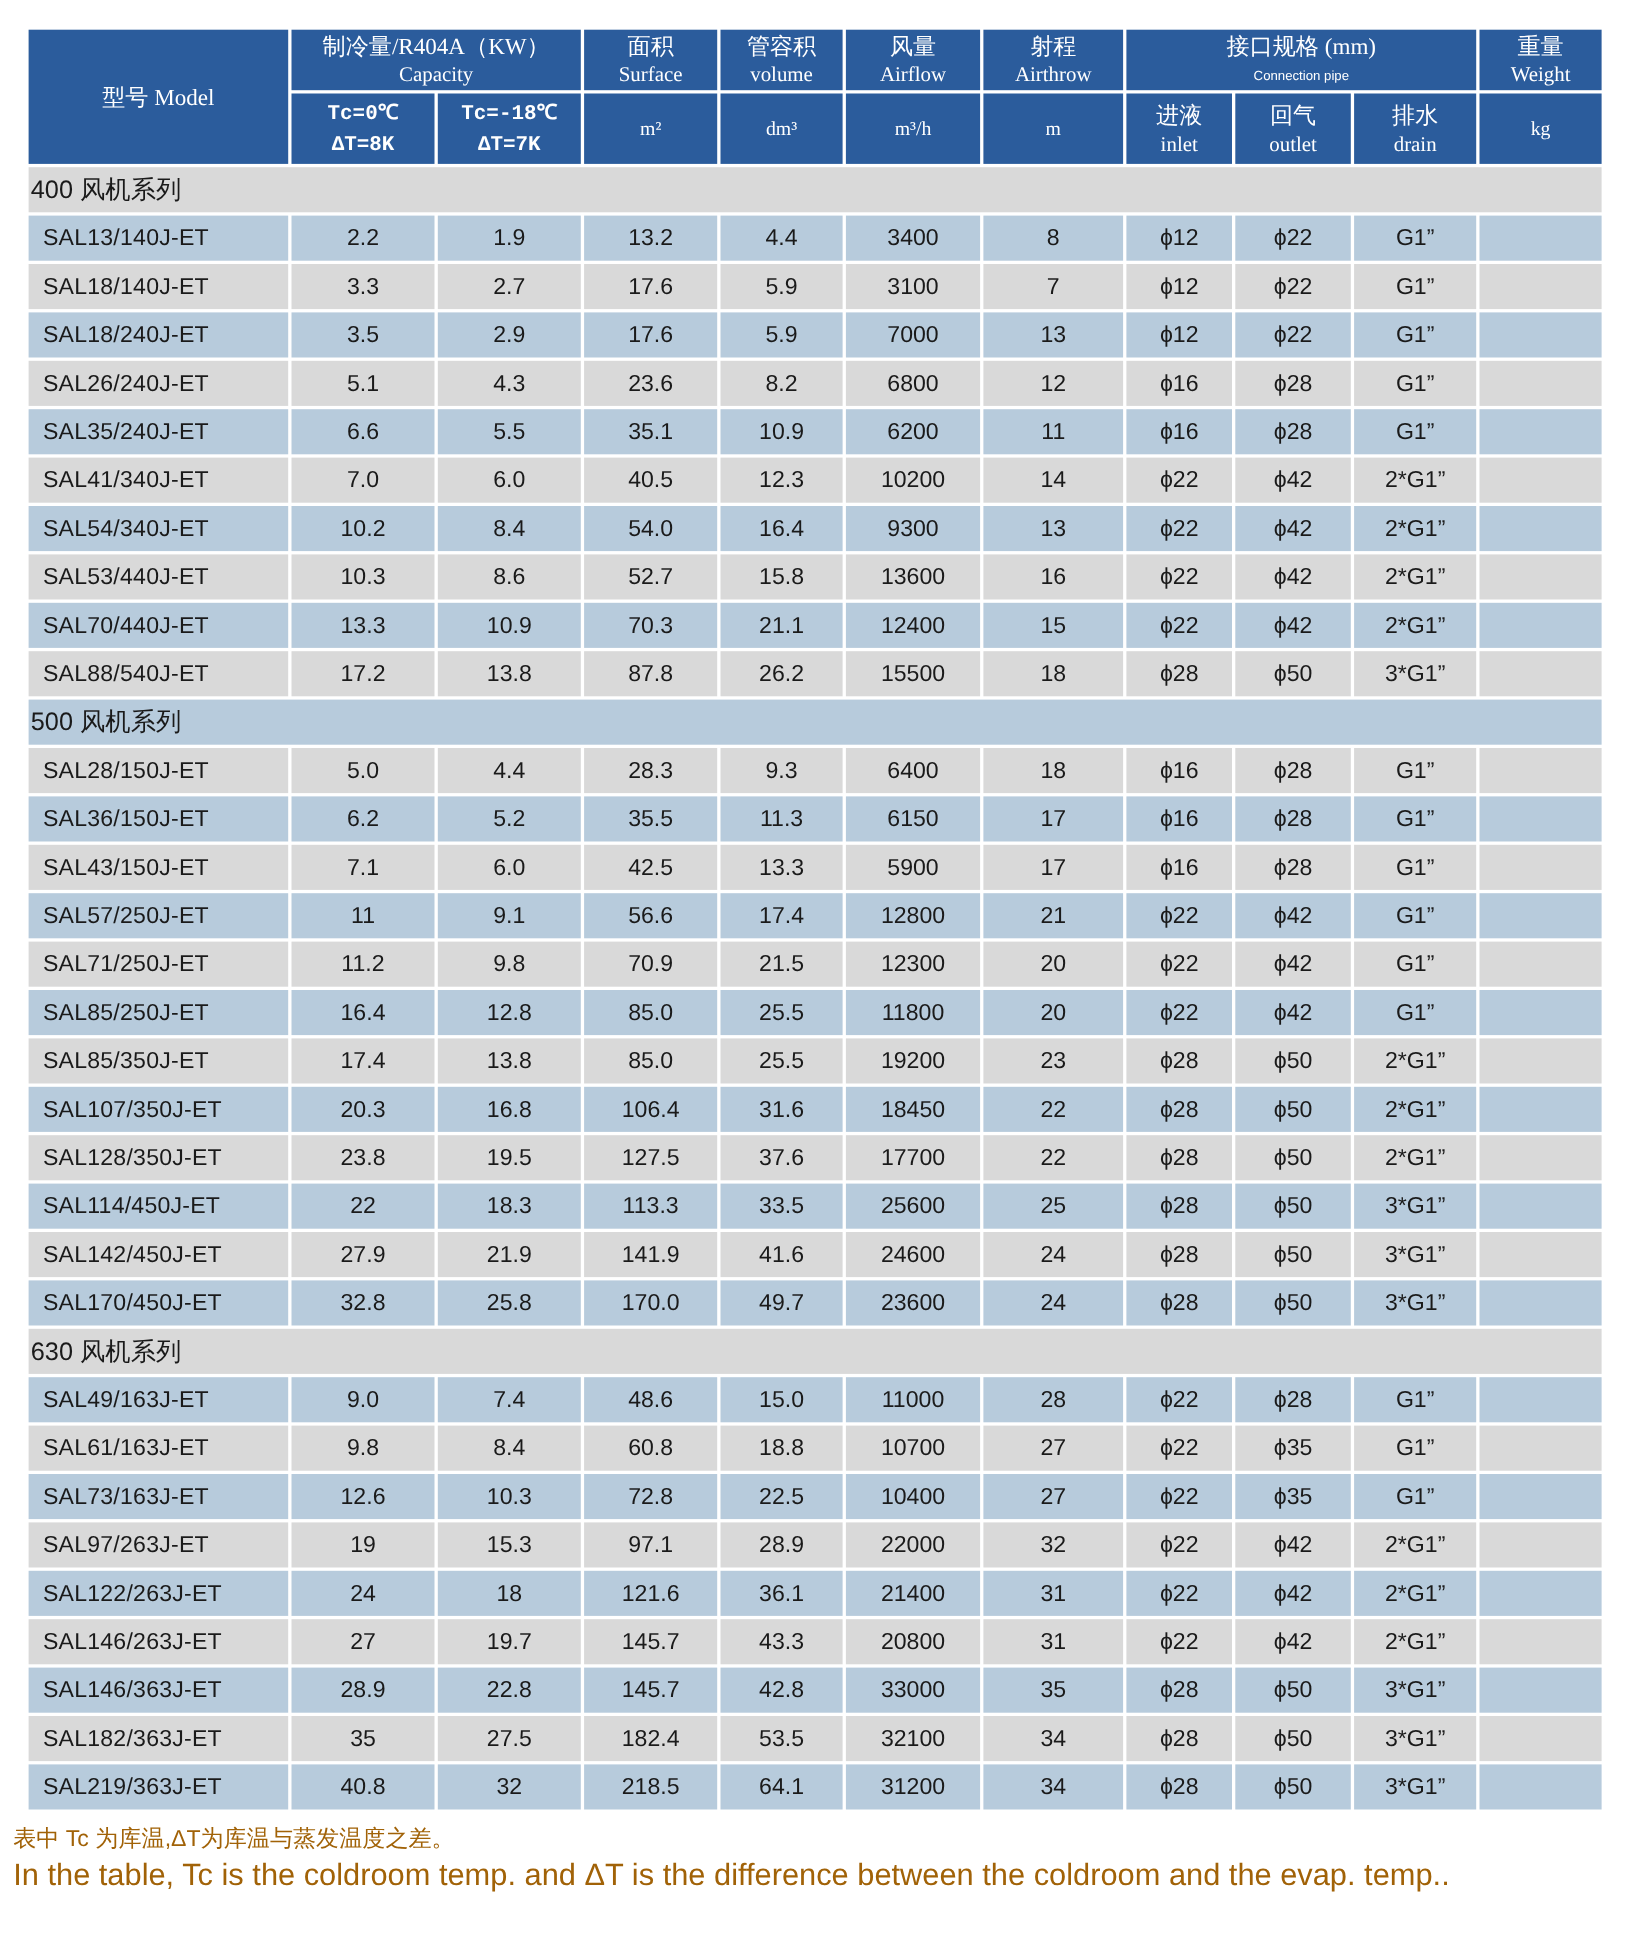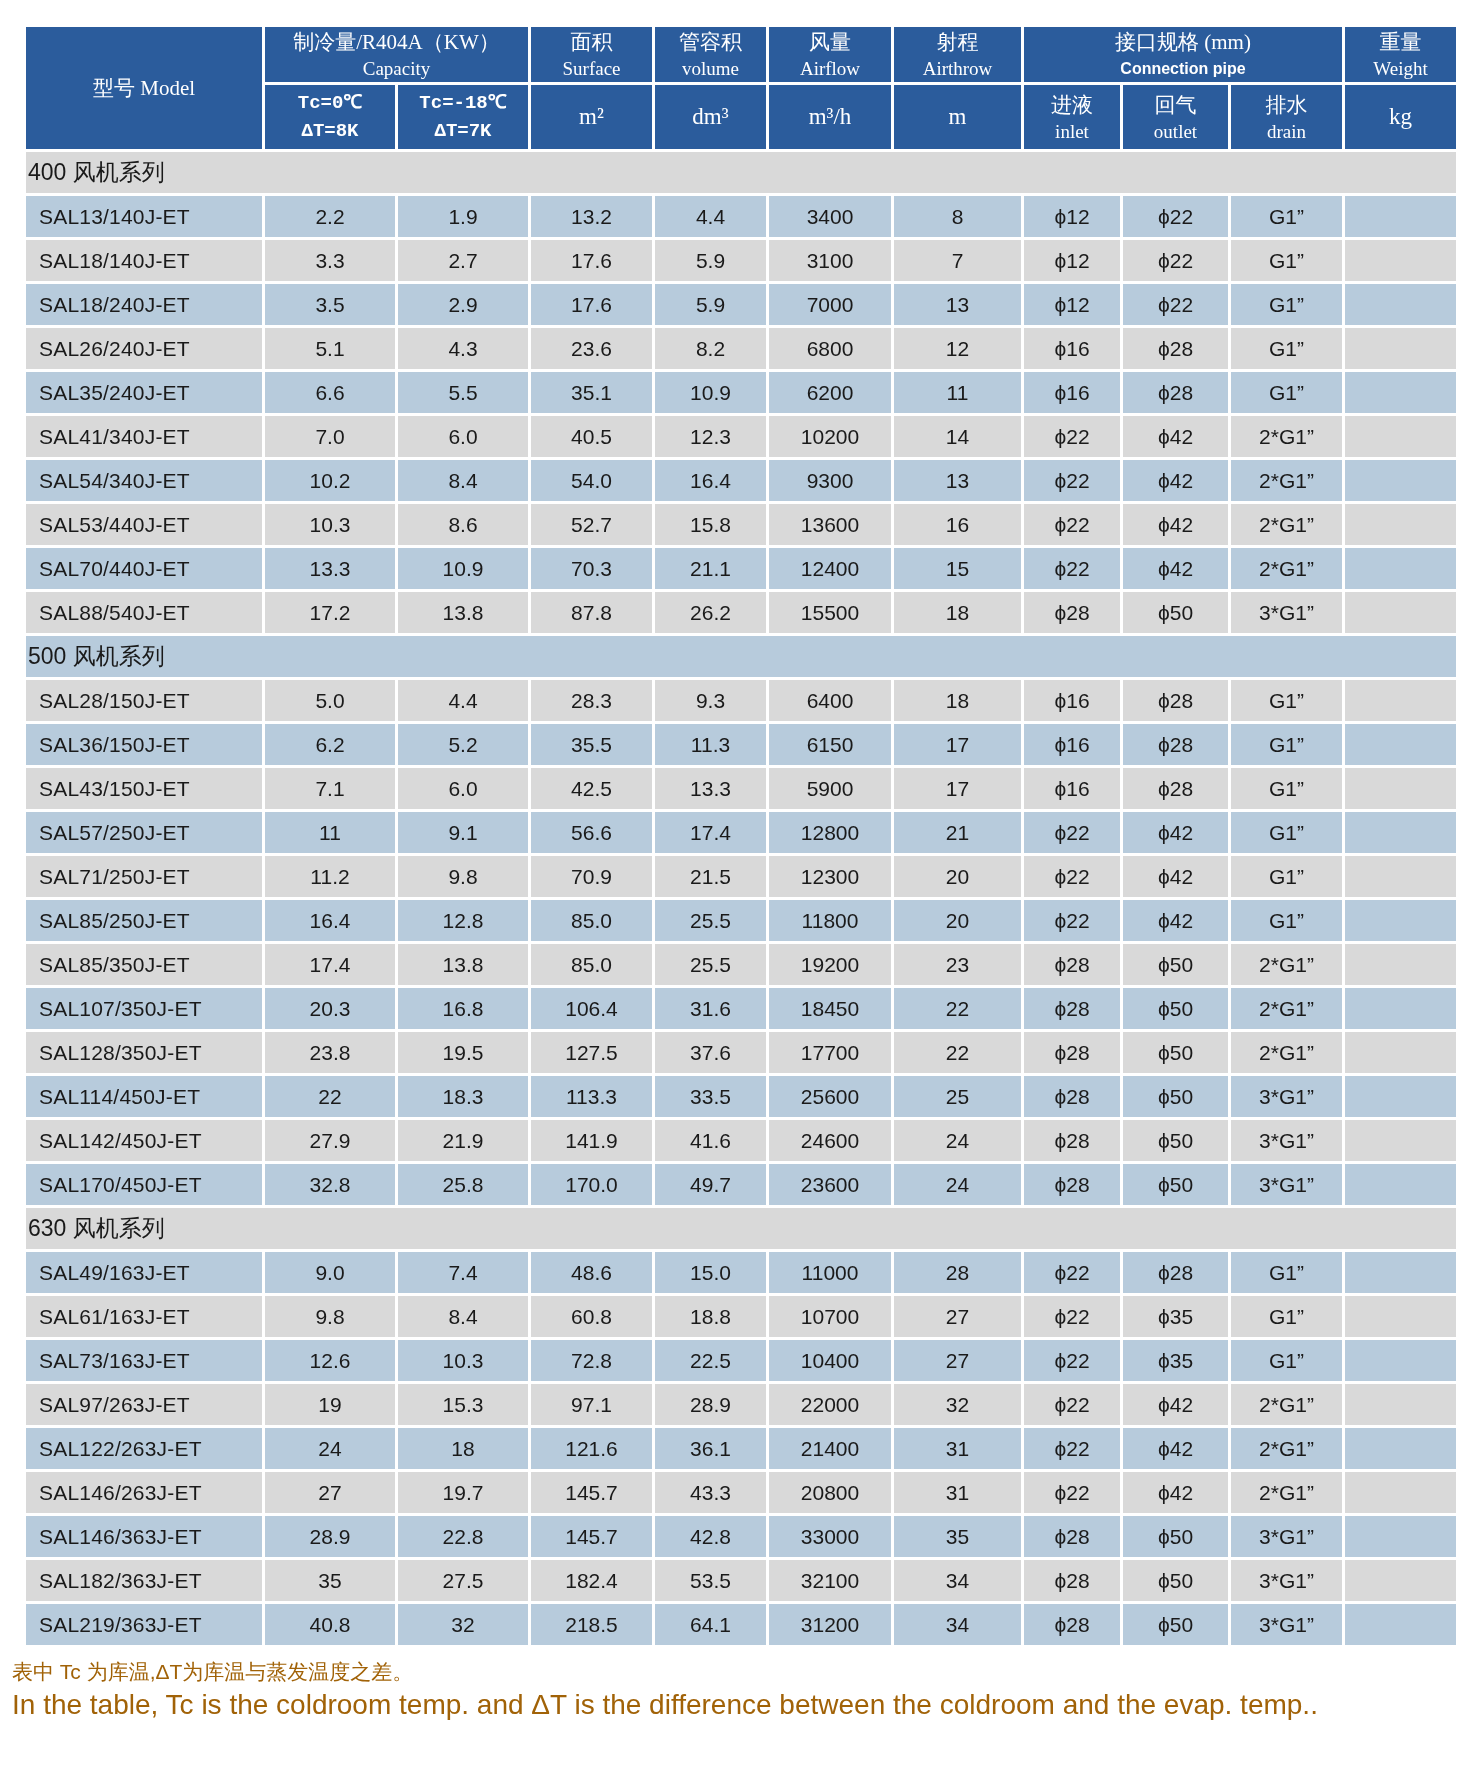--- a/index.html
+++ b/index.html
@@ -15,23 +15,23 @@
     border-collapse:separate; border-spacing:3px; table-layout:fixed;
   }
   thead th {
     background:var(--hdr,#2b5c9c); color:#ffffff; font-weight:normal;
     vertical-align:middle; text-align:center; padding:0;
   }
   th.rowA { height:55px; }
   th.rowB { height:64px; }
   .cn  { font-family:"Liberation Serif","DejaVu Serif",serif; font-size:21px; line-height:28px; }
   .en  { font-family:"Liberation Serif","DejaVu Serif",serif; font-size:19px; line-height:25px; }
-  .unit{ font-family:"Liberation Serif","DejaVu Serif",serif; font-size:23px; line-height:24px; }
+  .unit{ font-family:"Liberation Serif","DejaVu Serif",serif; font-size:18px; line-height:24px; }
   .sans{ font-family:Liberation Mono, monospace; font-weight:600; font-size:19px; line-height:28px; }
-  .sansb{ font-family:"Liberation Sans","DejaVu Sans",sans-serif; font-weight:700; font-size:16px; line-height:26px; }
+  .sansb{ font-family:"Liberation Sans","DejaVu Sans",sans-serif; font-weight:400; font-size:12px; line-height:26px; }
 
   tbody td {
     height:41px; font-size:21px; color:#1a1a1a;
     text-align:center; vertical-align:middle; padding:0;
     font-family:"Liberation Sans","DejaVu Sans",sans-serif;
   }
   tbody tr.gray td { background:#d9d9d9; }
   tbody tr.blue td { background:#b7cbdc; }
   tbody td.model   { text-align:left; padding-left:13px; letter-spacing:0.2px; }
   tbody tr.section td { text-align:left; padding-left:2px; font-size:23px; }

